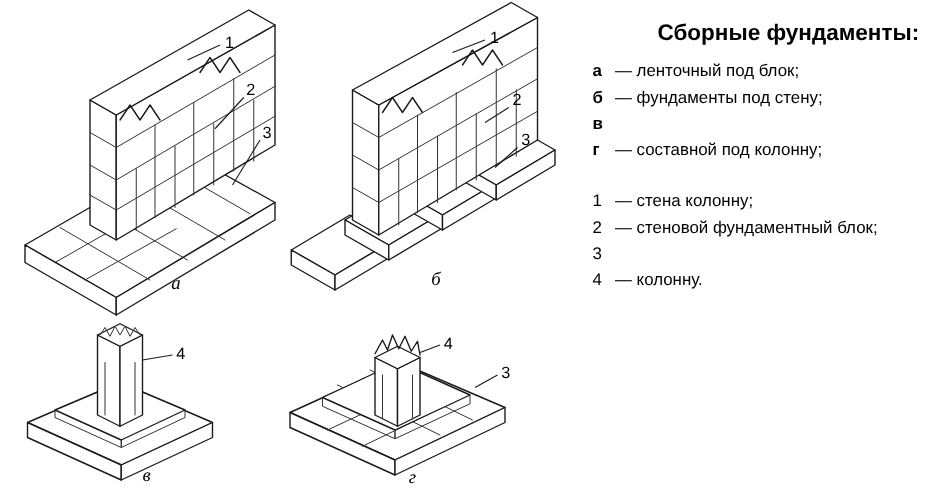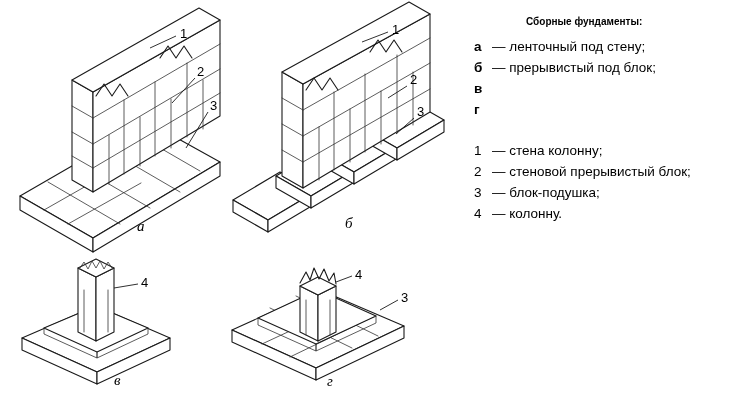--- a/index.html
+++ b/index.html
@@ -22,21 +22,21 @@
     height: 400px;
   }
   
   .legend {
     position: absolute;
     left: 474px;
     top: 16px;
     width: 258px;
   }
   .legend-title {
-    font-size: 10px;
+    font-size: 18px;
     font-weight: bold;
     margin: 0 0 9px 52px;
     white-space: nowrap;
   }
   .legend-row {
     display: flex;
     align-items: baseline;
     font-size: 13.5px;
     line-height: 21px;
     white-space: nowrap;
@@ -291,46 +291,46 @@
       </g>
 
     </svg>
   </div>
 
   <div class="legend">
     <div class="legend-title">Сборные фундаменты:</div>
 
     <div class="legend-row">
       <span class="legend-key">а</span>
-      <span class="legend-text">— ленточный под стену;</span>
+      <span class="legend-text">— ленточный под блок;</span>
     </div>
     <div class="legend-row">
       <span class="legend-key">б</span>
-      <span class="legend-text">— прерывистый под блок;</span>
+      <span class="legend-text">— фундаменты под стену;</span>
     </div>
     <div class="legend-row">
       <span class="legend-key">в</span>
     </div>
     <div class="legend-row">
       <span class="legend-key">г</span>
+      <span class="legend-text">— составной под колонну;</span>
     </div>
 
     <div class="legend-gap"></div>
 
     <div class="legend-row">
       <span class="legend-key num">1</span>
       <span class="legend-text">— стена колонну;</span>
     </div>
     <div class="legend-row">
       <span class="legend-key num">2</span>
-      <span class="legend-text">— стеновой прерывистый блок;</span>
+      <span class="legend-text">— стеновой фундаментный блок;</span>
     </div>
     <div class="legend-row">
       <span class="legend-key num">3</span>
-      <span class="legend-text">— блок-подушка;</span>
     </div>
     <div class="legend-row">
       <span class="legend-key num">4</span>
       <span class="legend-text">— колонну.</span>
     </div>
   </div>
 
 </div>
 
 </body></html>

